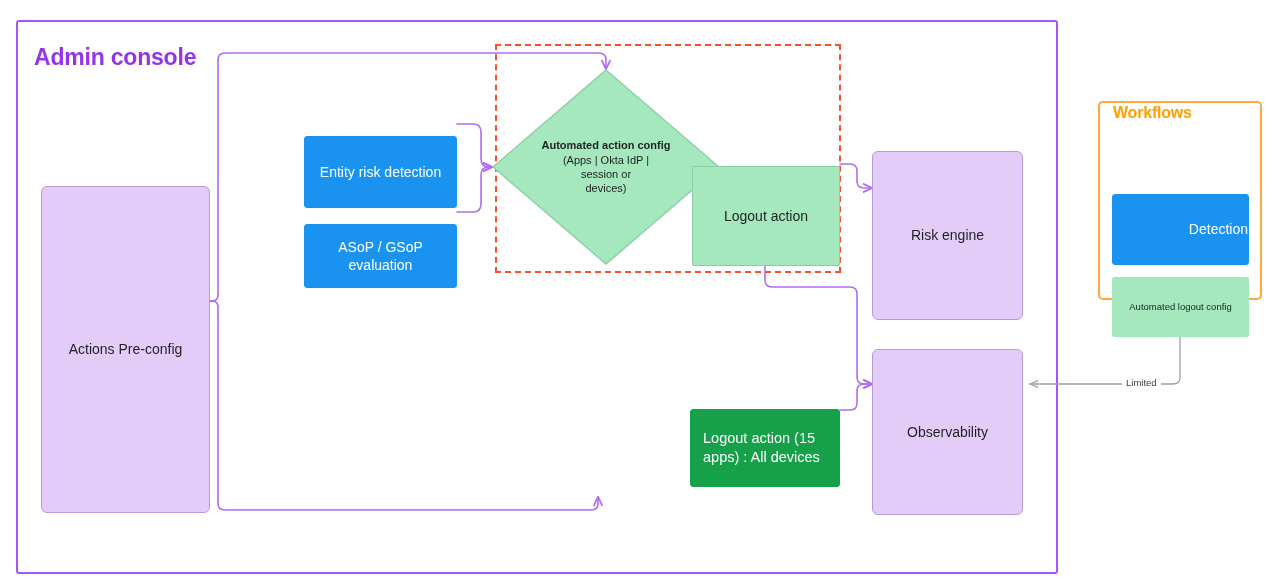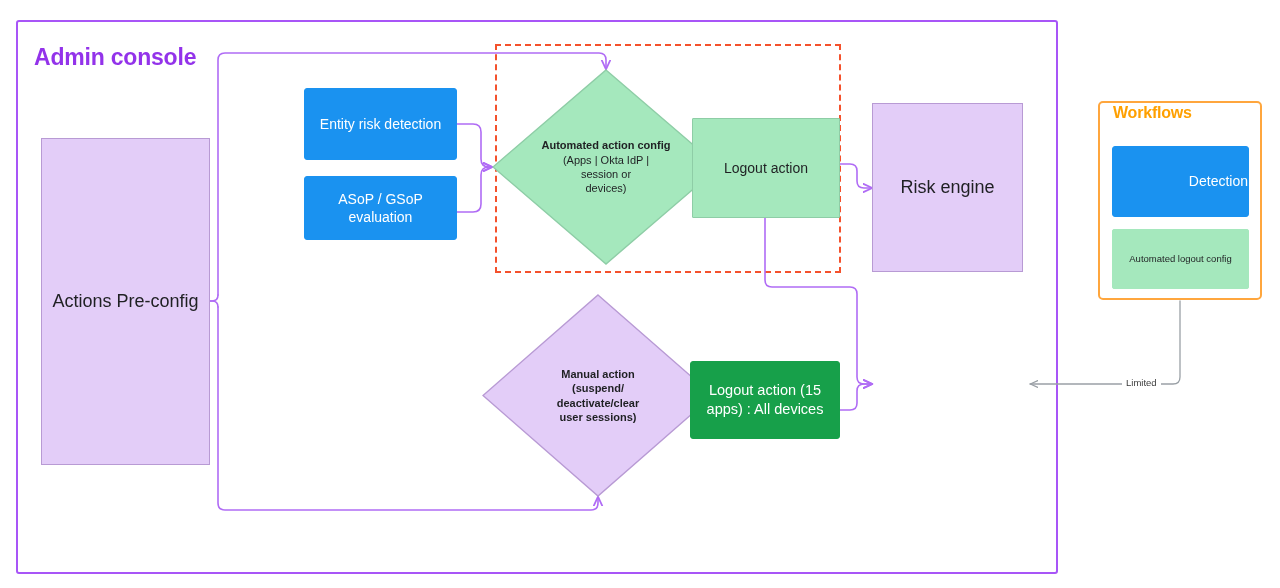--- a/index.html
+++ b/index.html
@@ -24,20 +24,21 @@
   }
   .node{
     position:absolute;
     box-sizing:border-box;
     display:flex;
     align-items:center;
     justify-content:center;
     text-align:center;
     line-height:1.32;
     color:#1f2023;
+    margin-top:48px;
   }
 
   
   .admin-frame{
     position:absolute;
     left:16px; top:20px;
     width:1042px; height:554px;
     border:2px solid #a855f7;
     border-radius:3px;
     box-sizing:border-box;
@@ -76,43 +77,43 @@
     font-weight:700;
     color:#ffa000;
     letter-spacing:-0.2px;
     white-space:nowrap;
   }
 
   
   .purple-box{
     background:#e3cdf8;
     border:1px solid #b89ad4;
-    font-size:18px;
-    border-radius:0;
+    font-size:14px;
+    border-radius:6px;
   }
   .blue-box{
     background:#1a92f0;
     border:1px solid #1a92f0;
     color:#ffffff;
     font-size:14px;
     border-radius:3px;
   }
   .green-box{
     background:#a5e8bd;
     border:1px solid #8ecda6;
     font-size:14px;
     border-radius:1px;
   }
   .green-box-dark{
     background:#17a04a;
     border:1px solid #17a04a;
     color:#ffffff;
     font-size:14.5px;
     border-radius:3px;
-    text-align:center;
+    text-align:left;
     justify-content:flex-start;
     padding:0 12px;
   }
   .wf-green{
     background:#a5e8bd;
     border:1px solid #a5e8bd;
     font-size:9.5px;
     border-radius:2px;
   }
 
@@ -216,40 +217,32 @@
       <span class="d-sub">(Apps | Okta IdP |</span>
       <span class="d-sub">session or</span>
       <span class="d-sub">devices)</span>
     </div>
   </div>
 
   <div class="node green-box" style="left:692px; top:118px; width:148px; height:100px;">
     <span>Logout action</span>
   </div>
 
-  <div class="diamond" style="left:482px; top:294px; width:232px; height:203px;">
-    <svg class="shape" viewBox="0 0 232 203" preserveAspectRatio="none">
-      <polygon points="116,1 231,101.5 116,202 1,101.5" fill="#e3cdf8" stroke="#b89ad4" stroke-width="1.4"></polygon>
-    </svg>
-    <div class="dlabel">
-      <div class="d-main">Manual action</div>
-      <div class="d-main">(suspend/</div>
-      <div class="d-main">deactivate/clear</div>
-      <div class="d-main">user sessions)</div>
-    </div>
-  </div>
 
   <div class="node green-box-dark" style="left:690px; top:361px; width:150px; height:78px;">
     <span>Logout action (15 apps) : All devices</span>
   </div>
 
   <div class="node purple-box" style="left:872px; top:103px; width:151px; height:169px;">
     <span>Risk engine</span>
   </div>
 
+  <div class="node purple-box" style="left:872px; top:301px; width:151px; height:166px;">
+    <span>Observability</span>
+  </div>
 
   <div class="workflows-panel"></div>
   <div class="workflows-title">Workflows</div>
 
   <div class="node blue-box" style="left:1112px; top:146px; width:137px; height:71px;justify-content:flex-end;">
     <span>Detection</span>
   </div>
 
   <div class="node wf-green" style="left:1112px; top:229px; width:137px; height:60px;">
     <span>Automated logout config</span>

